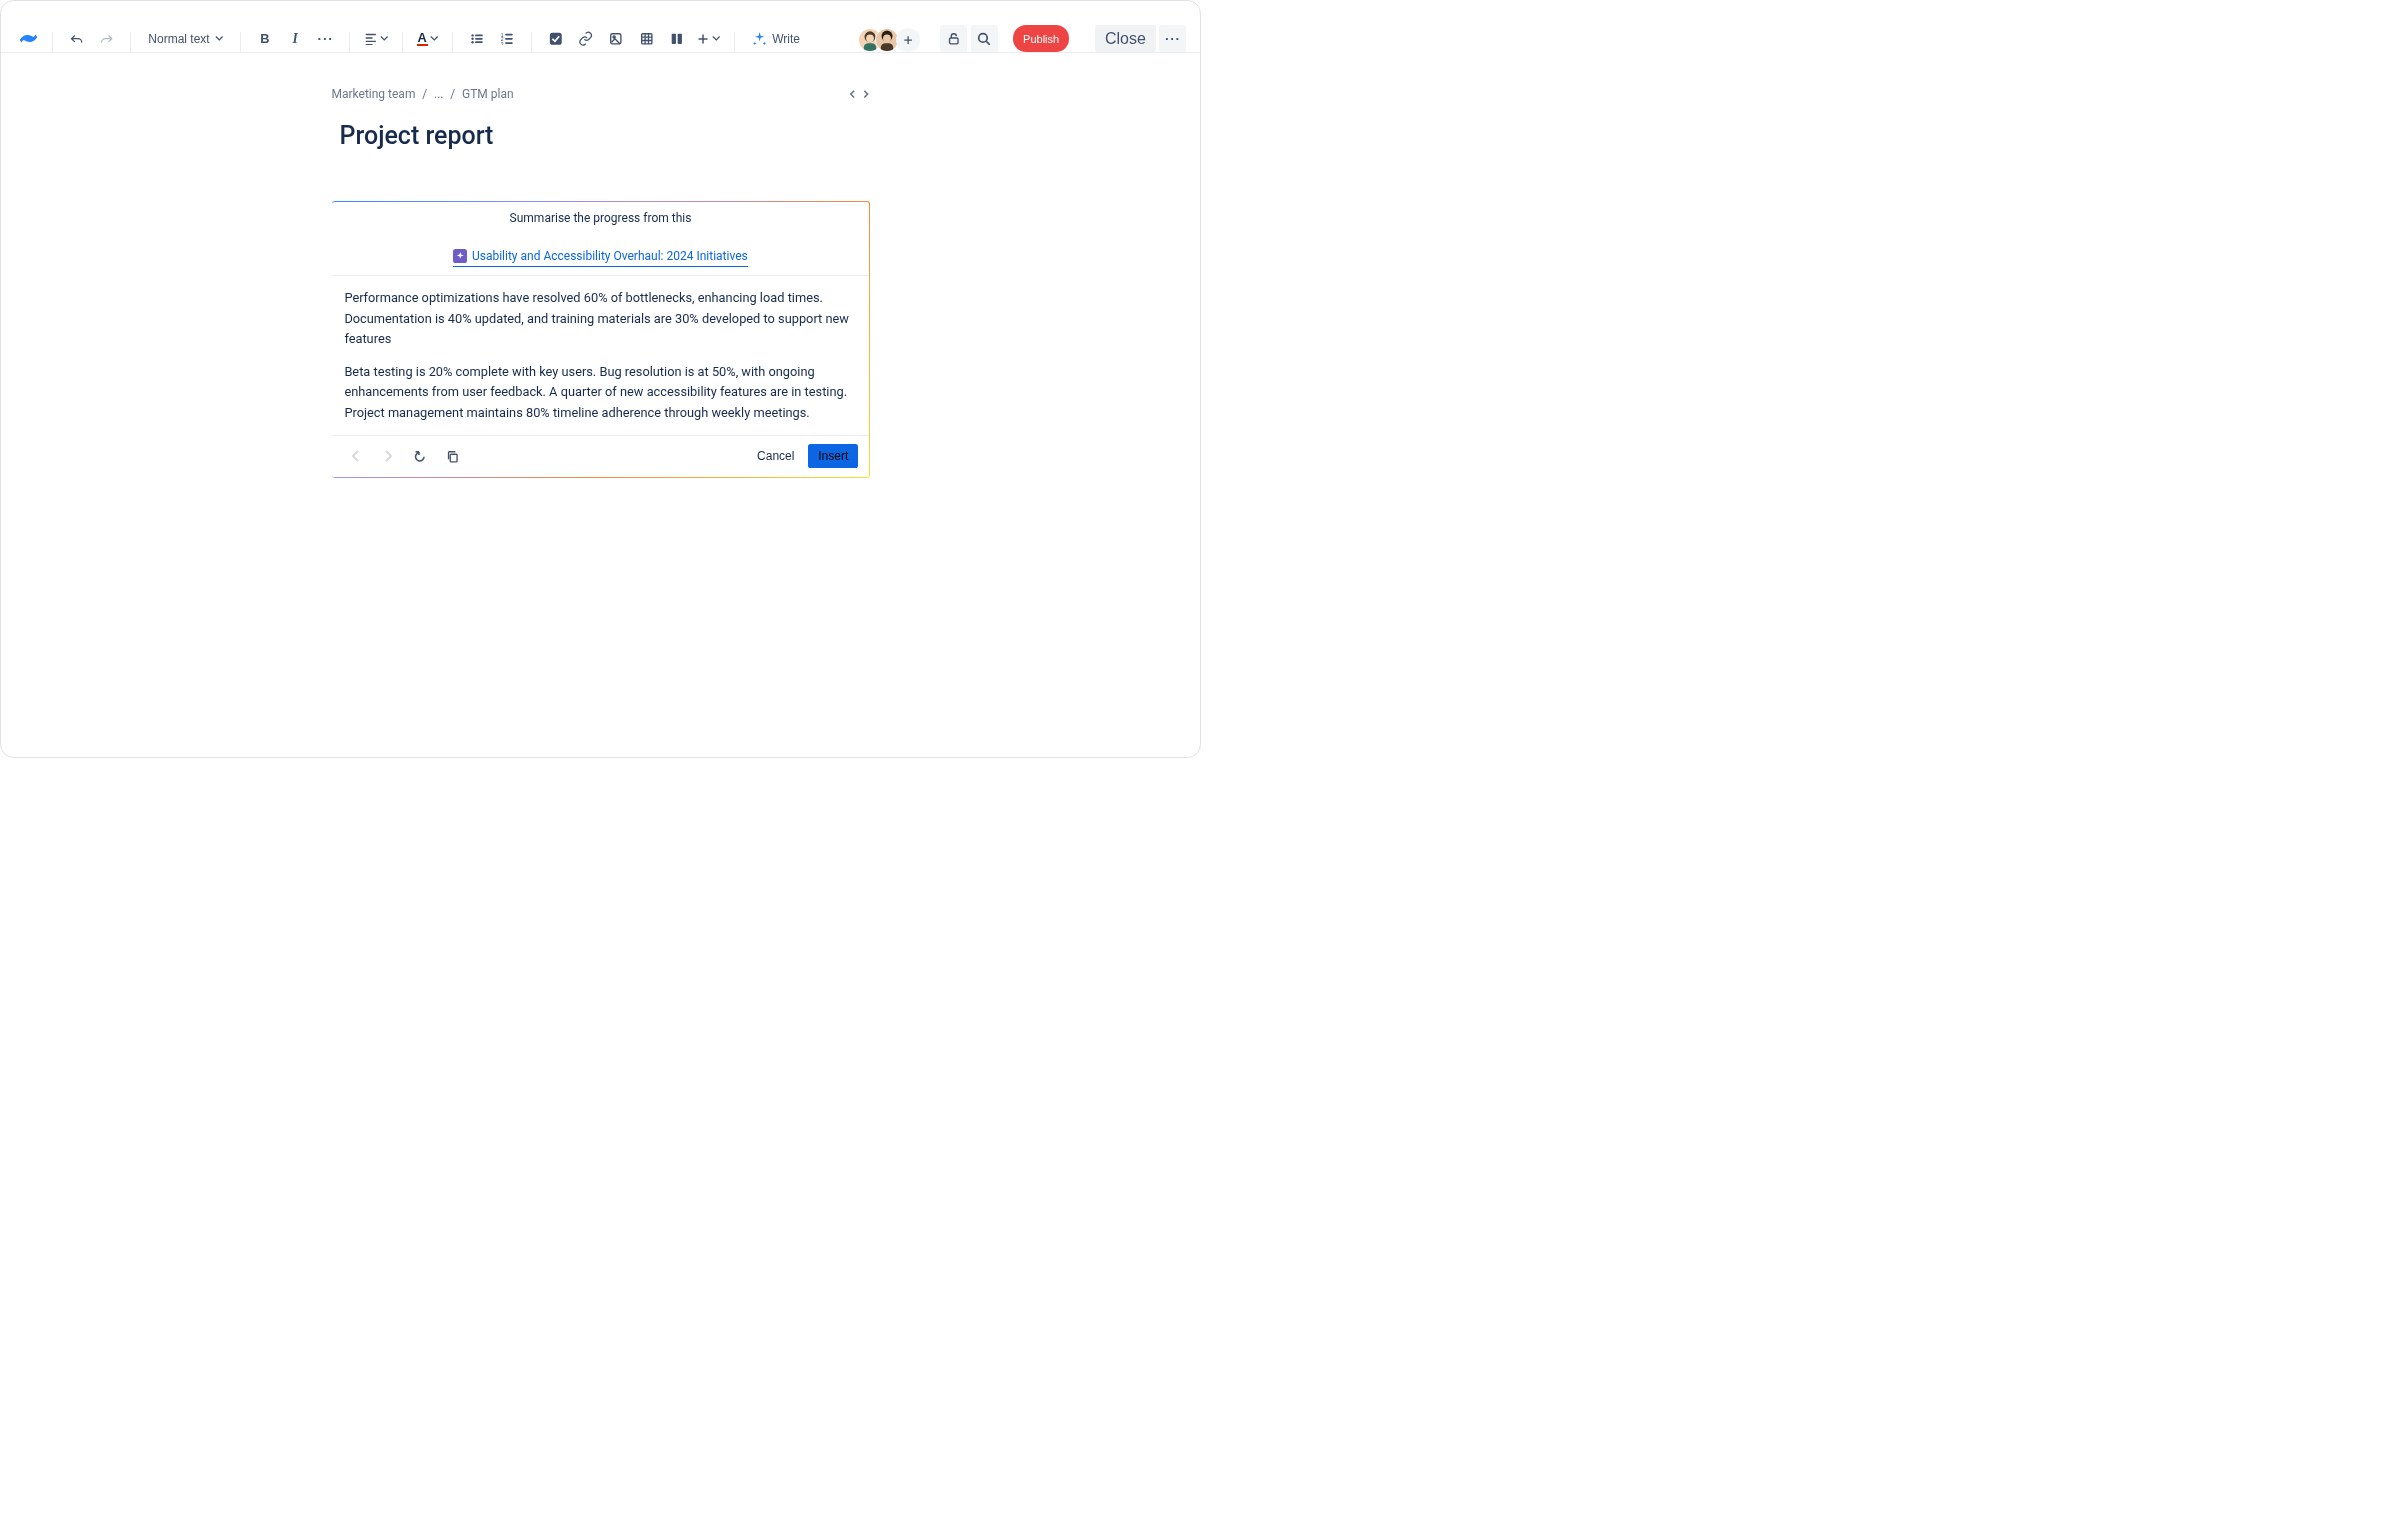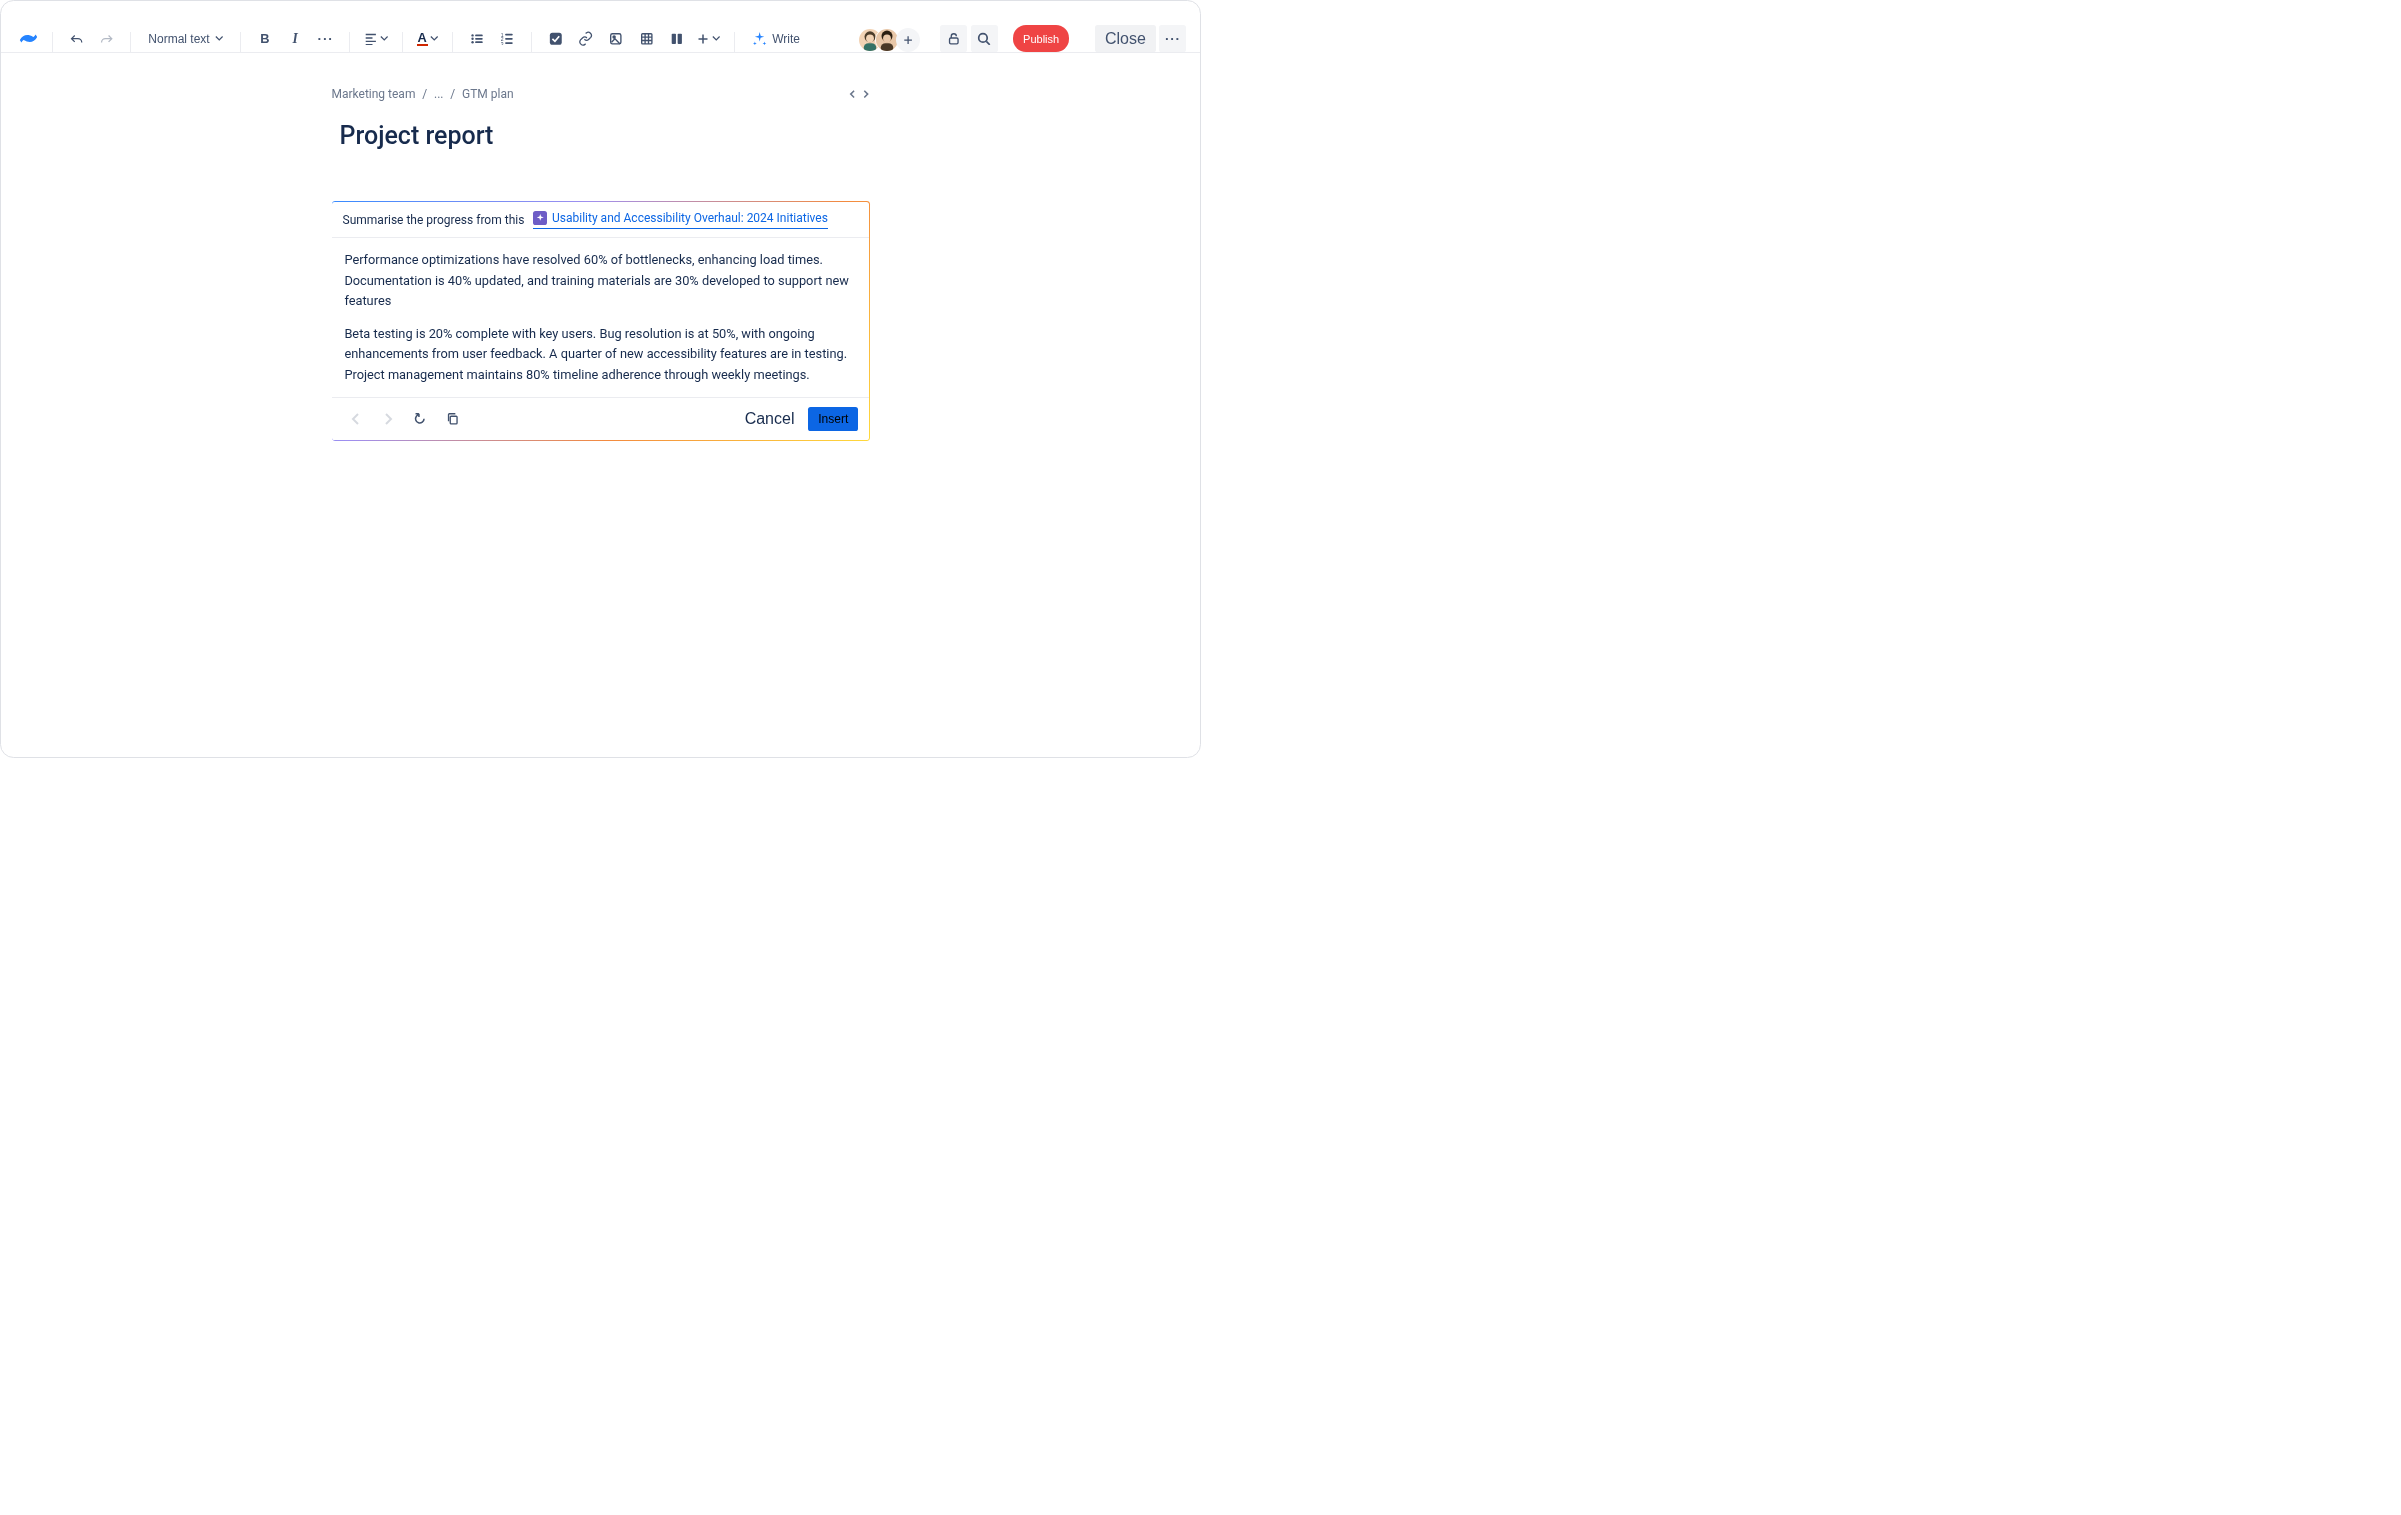--- a/index.html
+++ b/index.html
@@ -102,24 +102,25 @@
     .ai-panel-inner {
       background: #fff;
       border-radius: 2.6px;
       overflow: hidden;
     }
     .ai-prompt-row {
       padding: 8.5px 10.2px;
       border-bottom: 0.9px solid #EBECF0;
       display: flex;
       align-items: center;
-      gap: 9px;
+      gap: 24px;
       font-size: 12px;
       color: #172B4D;
       flex-wrap: wrap;
+      flex-direction: column;
     }
     .ai-chip {
       display: inline-flex;
       align-items: center;
       gap: 5.1px;
       border-bottom: 0.9px solid #0C66E4;
       padding-bottom: 3px;
       color: #0C66E4;
       cursor: pointer;
     }
@@ -142,21 +143,21 @@
     .ai-footer {
       border-top: 0.9px solid #EBECF0;
       padding: 6.8px 10.2px;
       display: flex;
       align-items: center;
       gap: 5.1px;
     }
     .ai-footer .spacer { flex: 1; }
     .ai-footer .nav-btn { color: #A5ADBA; }
     .ai-cancel {
-      background: transparent; border: none; font-size: 16px; color: #172B4D;
+      background: transparent; border: none; font-size: 12px; color: #172B4D;
       padding: 5.1px 8.5px; border-radius: 2.6px; cursor: pointer;
     }
     .ai-insert {
       background: #0C66E4; color: #000000; border: none; border-radius: 2.6px;
       padding: 5.1px 10.2px; font-size: 12px; font-weight: 500; cursor: pointer;
     }
     .chev { width: 8.5px; height: 8.5px; }
     .txt-A { font-weight: 700; font-size: 12.8px; color: #172B4D; border-bottom: 2.6px solid #CF2600; line-height: 12px; padding: 0 0.9px; }
   </style>
 </head>

